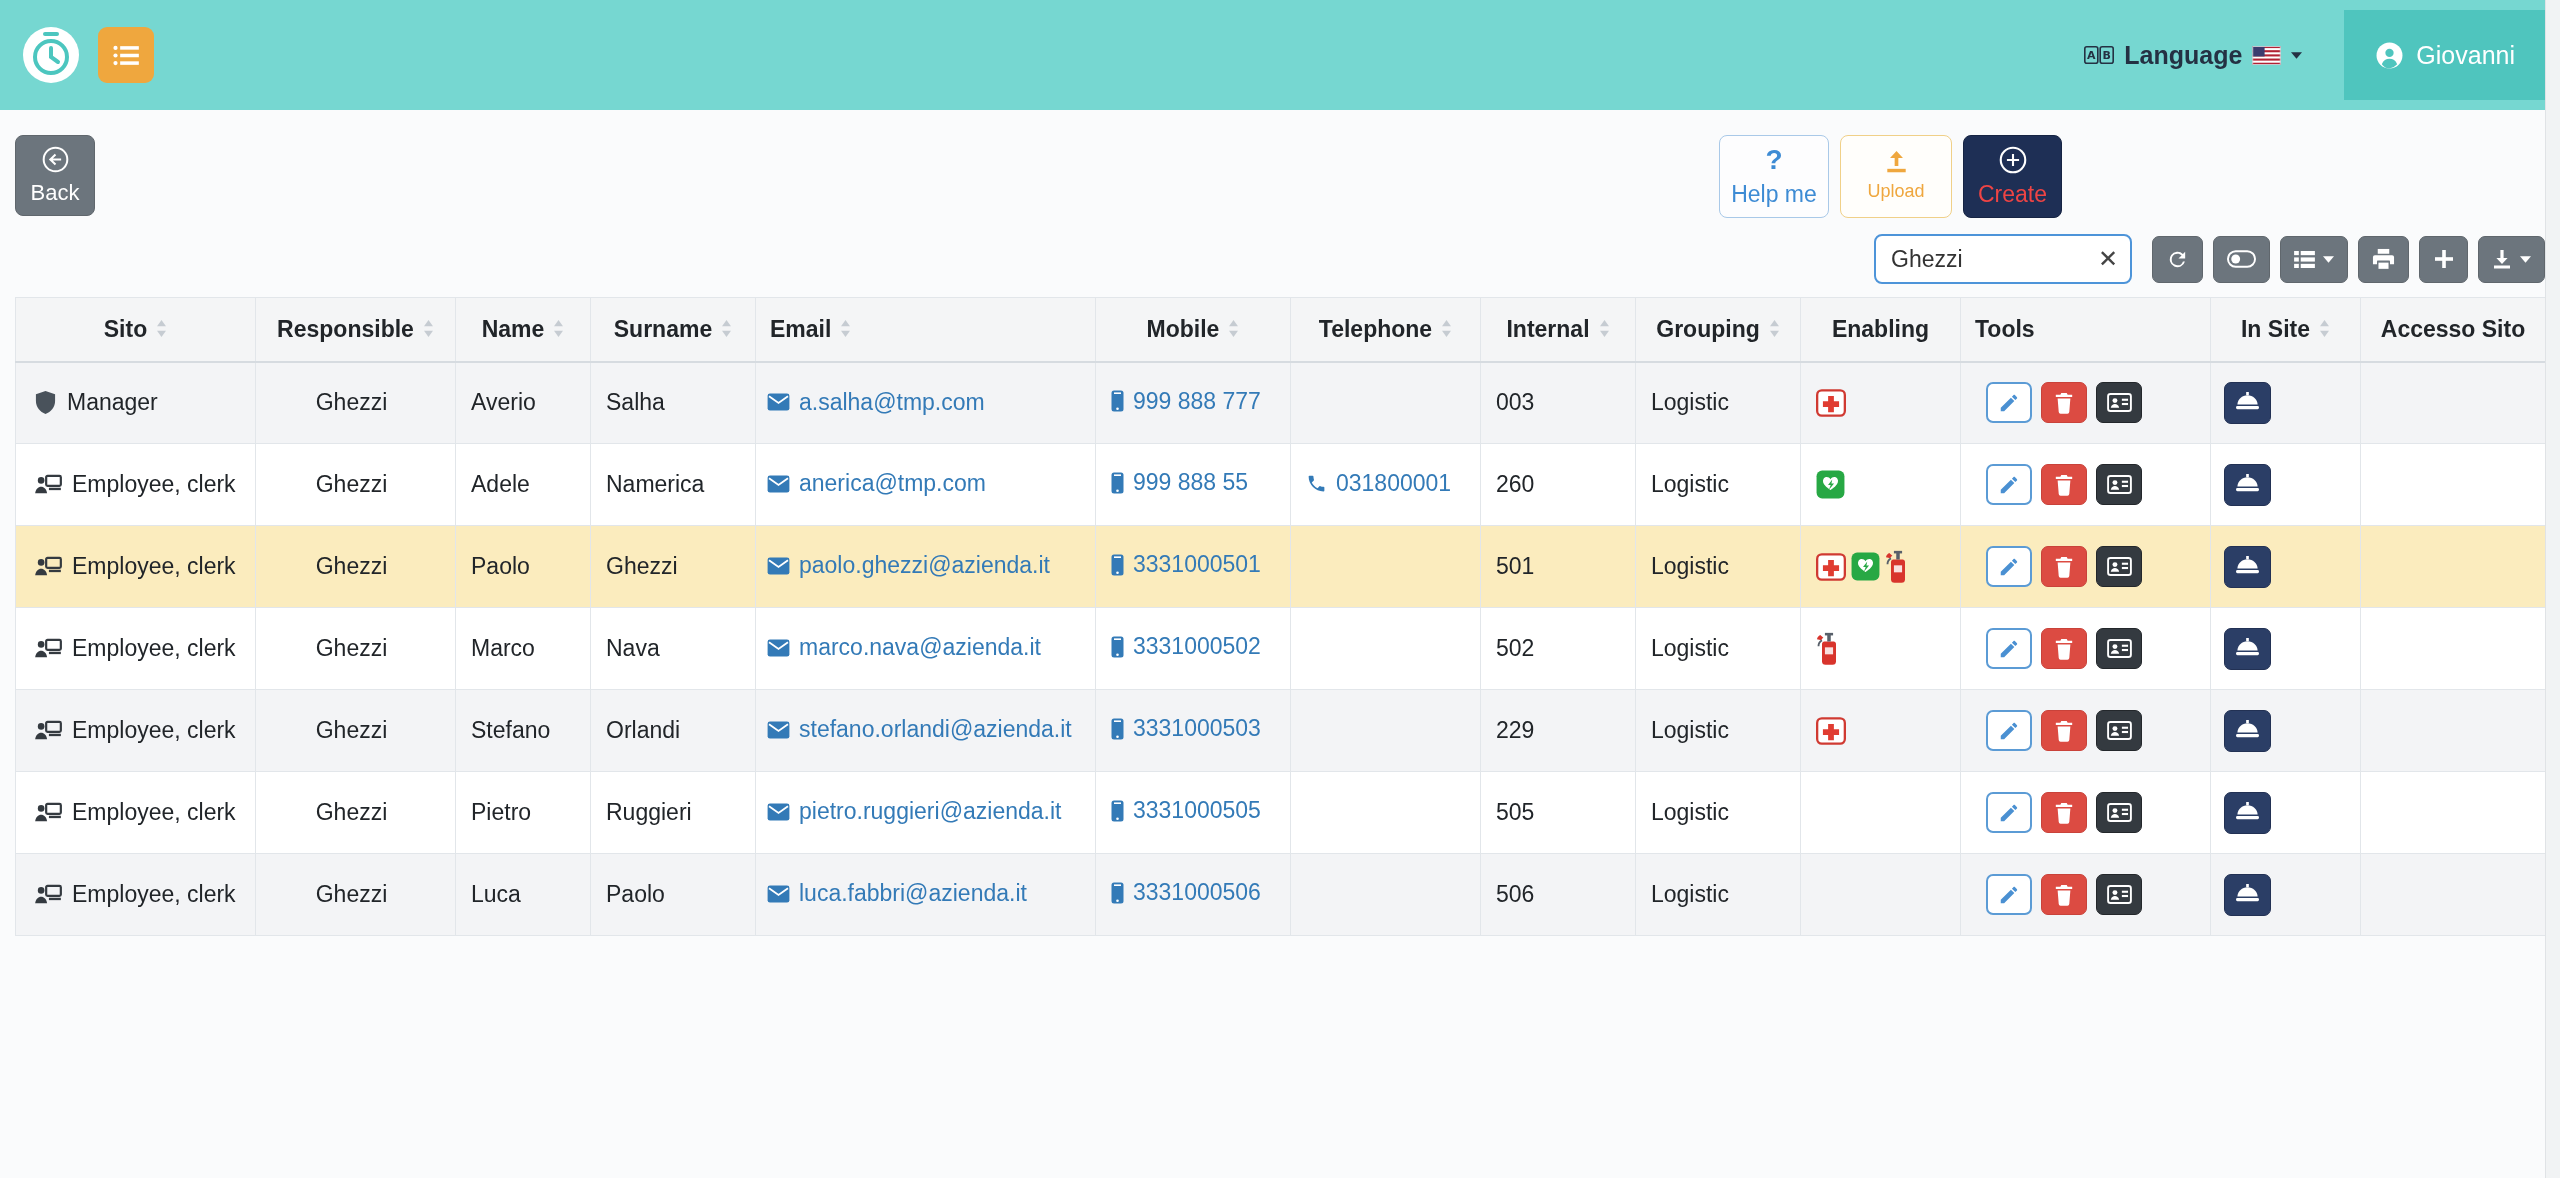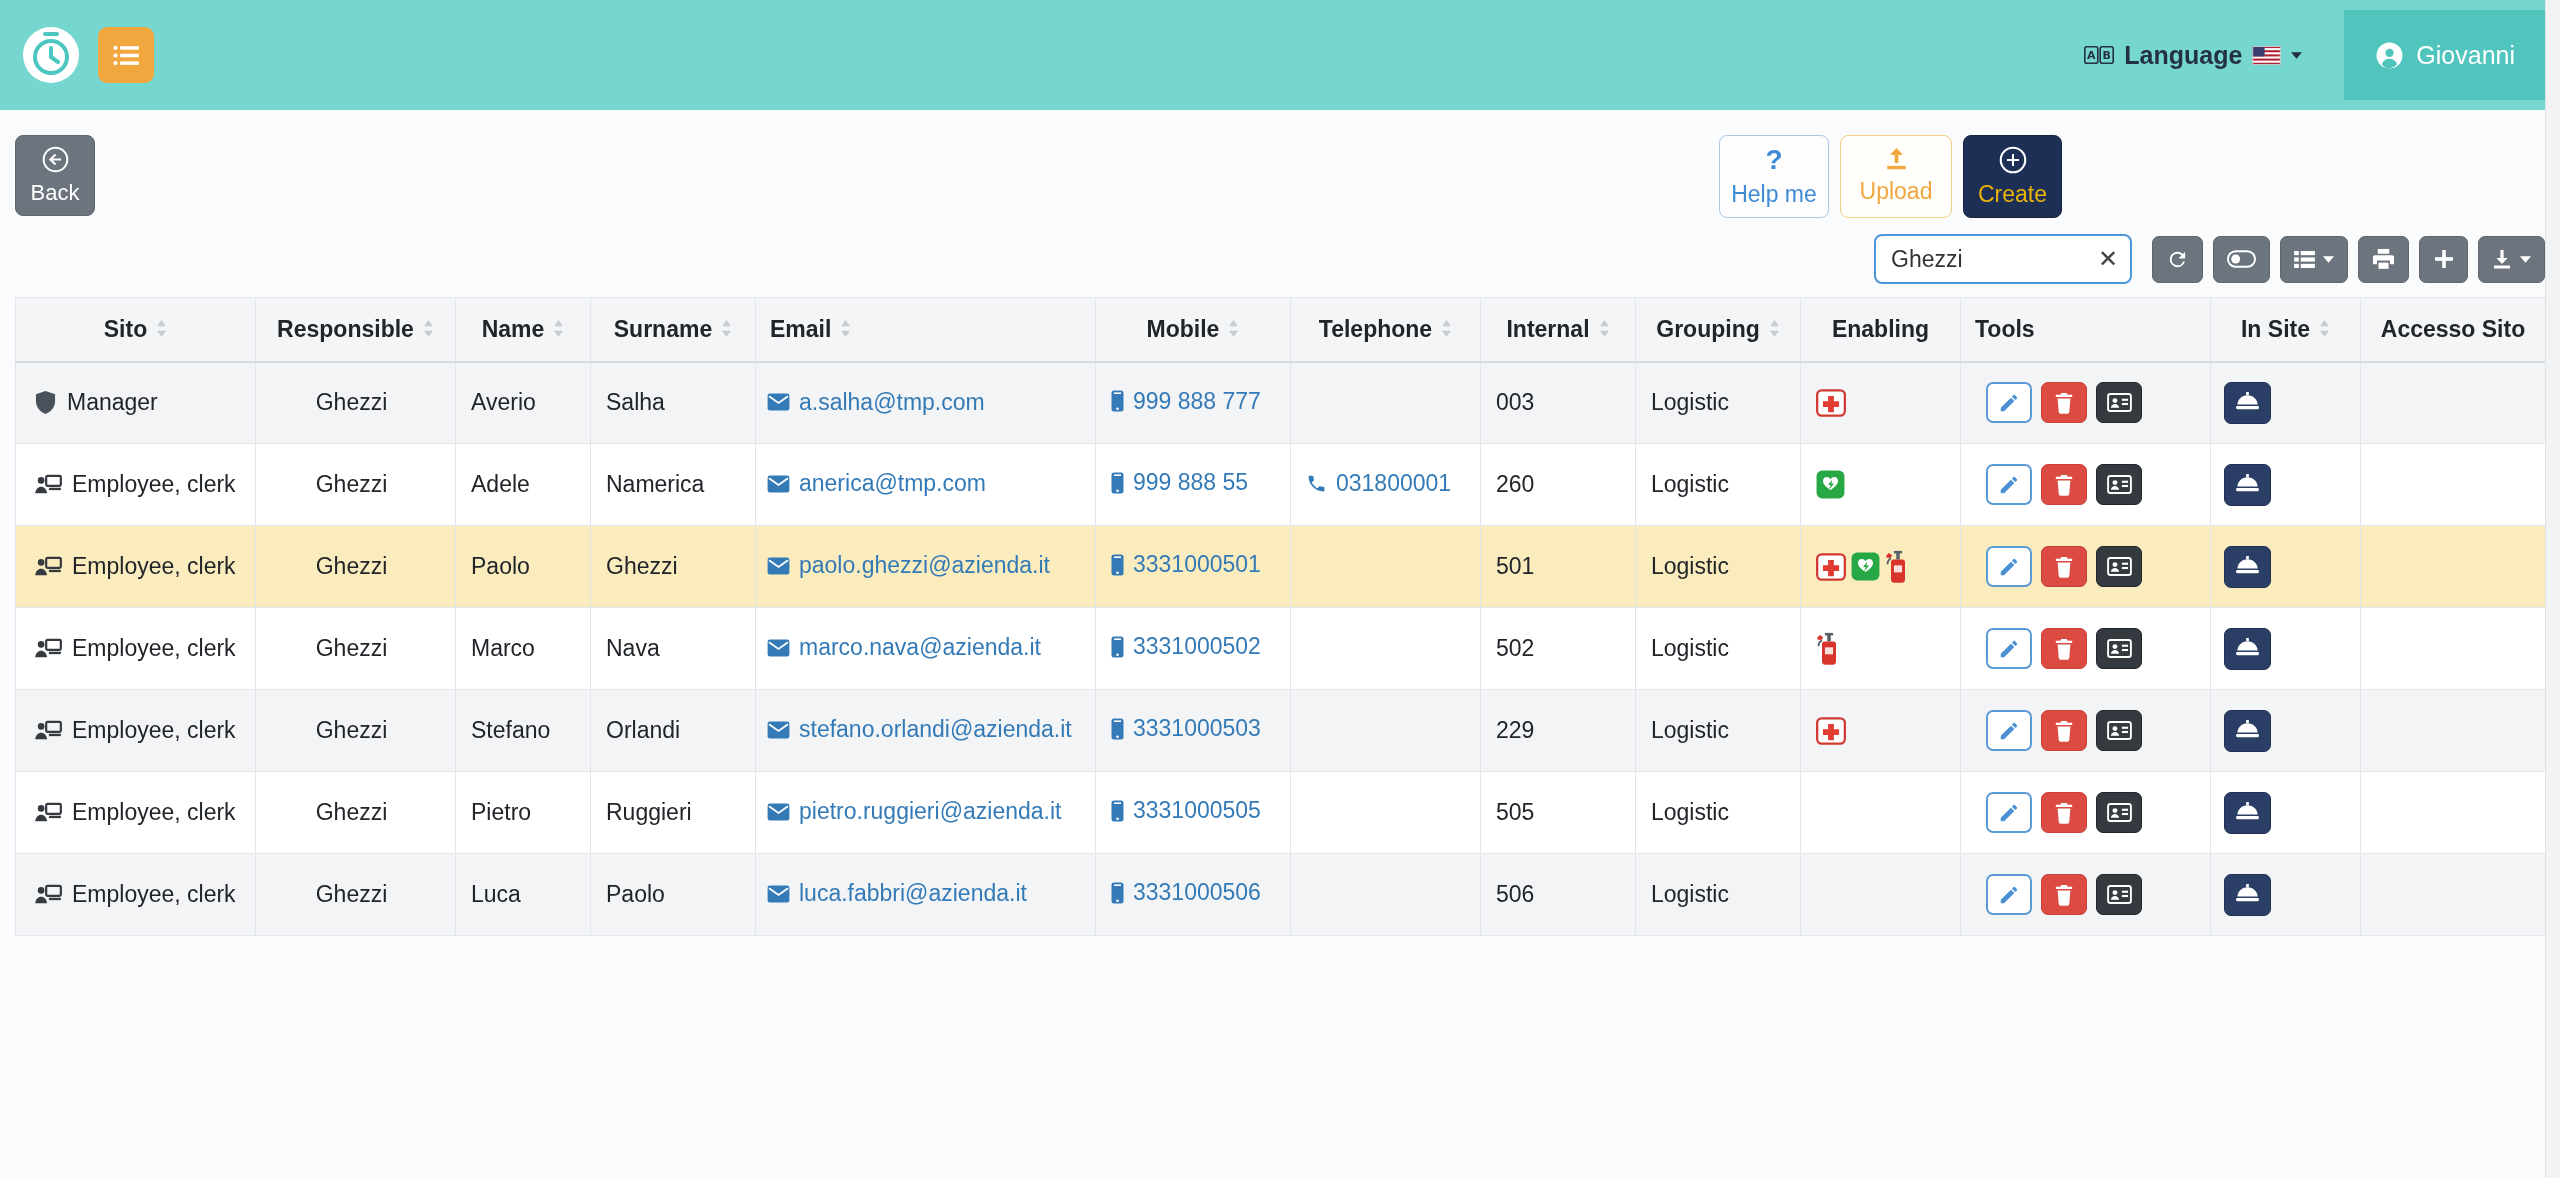--- a/index.html
+++ b/index.html
@@ -24,22 +24,22 @@
   .user-block { height:90px; background:#4fc5be; display:flex; align-items:center; gap:13px;
                 padding:0 45px 0 32px; color:#fff; font-size:25px; cursor:pointer; }
   
   .action-bar { display:flex; justify-content:space-between; align-items:flex-start; padding:25px 15px 0 15px; }
   .btn-stack { display:flex; flex-direction:column; align-items:center; justify-content:center; gap:7px;
                border-radius:8px; cursor:pointer; font-family:inherit; }
   .btn-back { width:80px; height:81px; background:#6c757d; border:1px solid #60676d; color:#fff; font-size:22px; }
   .action-right { display:flex; gap:11px; margin-right:483px; }
   .btn-help { width:110px; height:83px; background:#fdfdfe; border:1px solid #a9c9e8; color:#3d8bd4; font-size:23px; }
   .q-icon { font-size:28px; font-weight:bold; line-height:1; }
-  .btn-upload { width:112px; height:83px; background:#fffefb; border:1px solid #f0d088; color:#efa73e; font-size:23px; }
-  .btn-create { width:99px; height:83px; background:#1e2f55; border:1px solid #162443; color:#eab308; font-size:23px; }
+  .btn-upload { width:112px; height:83px; background:#fffefb; border:1px solid #f0d088; color:#efa73e; font-size:18px; }
+  .btn-create { width:99px; height:83px; background:#1e2f55; border:1px solid #162443; color:#ef4444; font-size:23px; }
   
   .search-row { display:flex; justify-content:flex-end; align-items:center; gap:20px; padding:16px 15px 13px 15px; }
   .search-box { position:relative; width:258px; height:50px; }
   .search-box input { width:100%; height:100%; border:2px solid #4d94d9; border-radius:8px;
                       padding:0 46px 0 15px; font-size:23px; color:#333; outline:none; background:#fff;
                       font-family:inherit; }
   .clear-btn { position:absolute; right:6px; top:50%; transform:translateY(-50%); border:none; background:none;
                font-size:24px; color:#444; cursor:pointer; padding:4px 8px; font-family:inherit; }
   .table-toolbar { display:flex; gap:10px; }
   .tbar-btn { height:47px; min-width:49px; background:#6c757d; border:1px solid #60676d; border-radius:7px;

